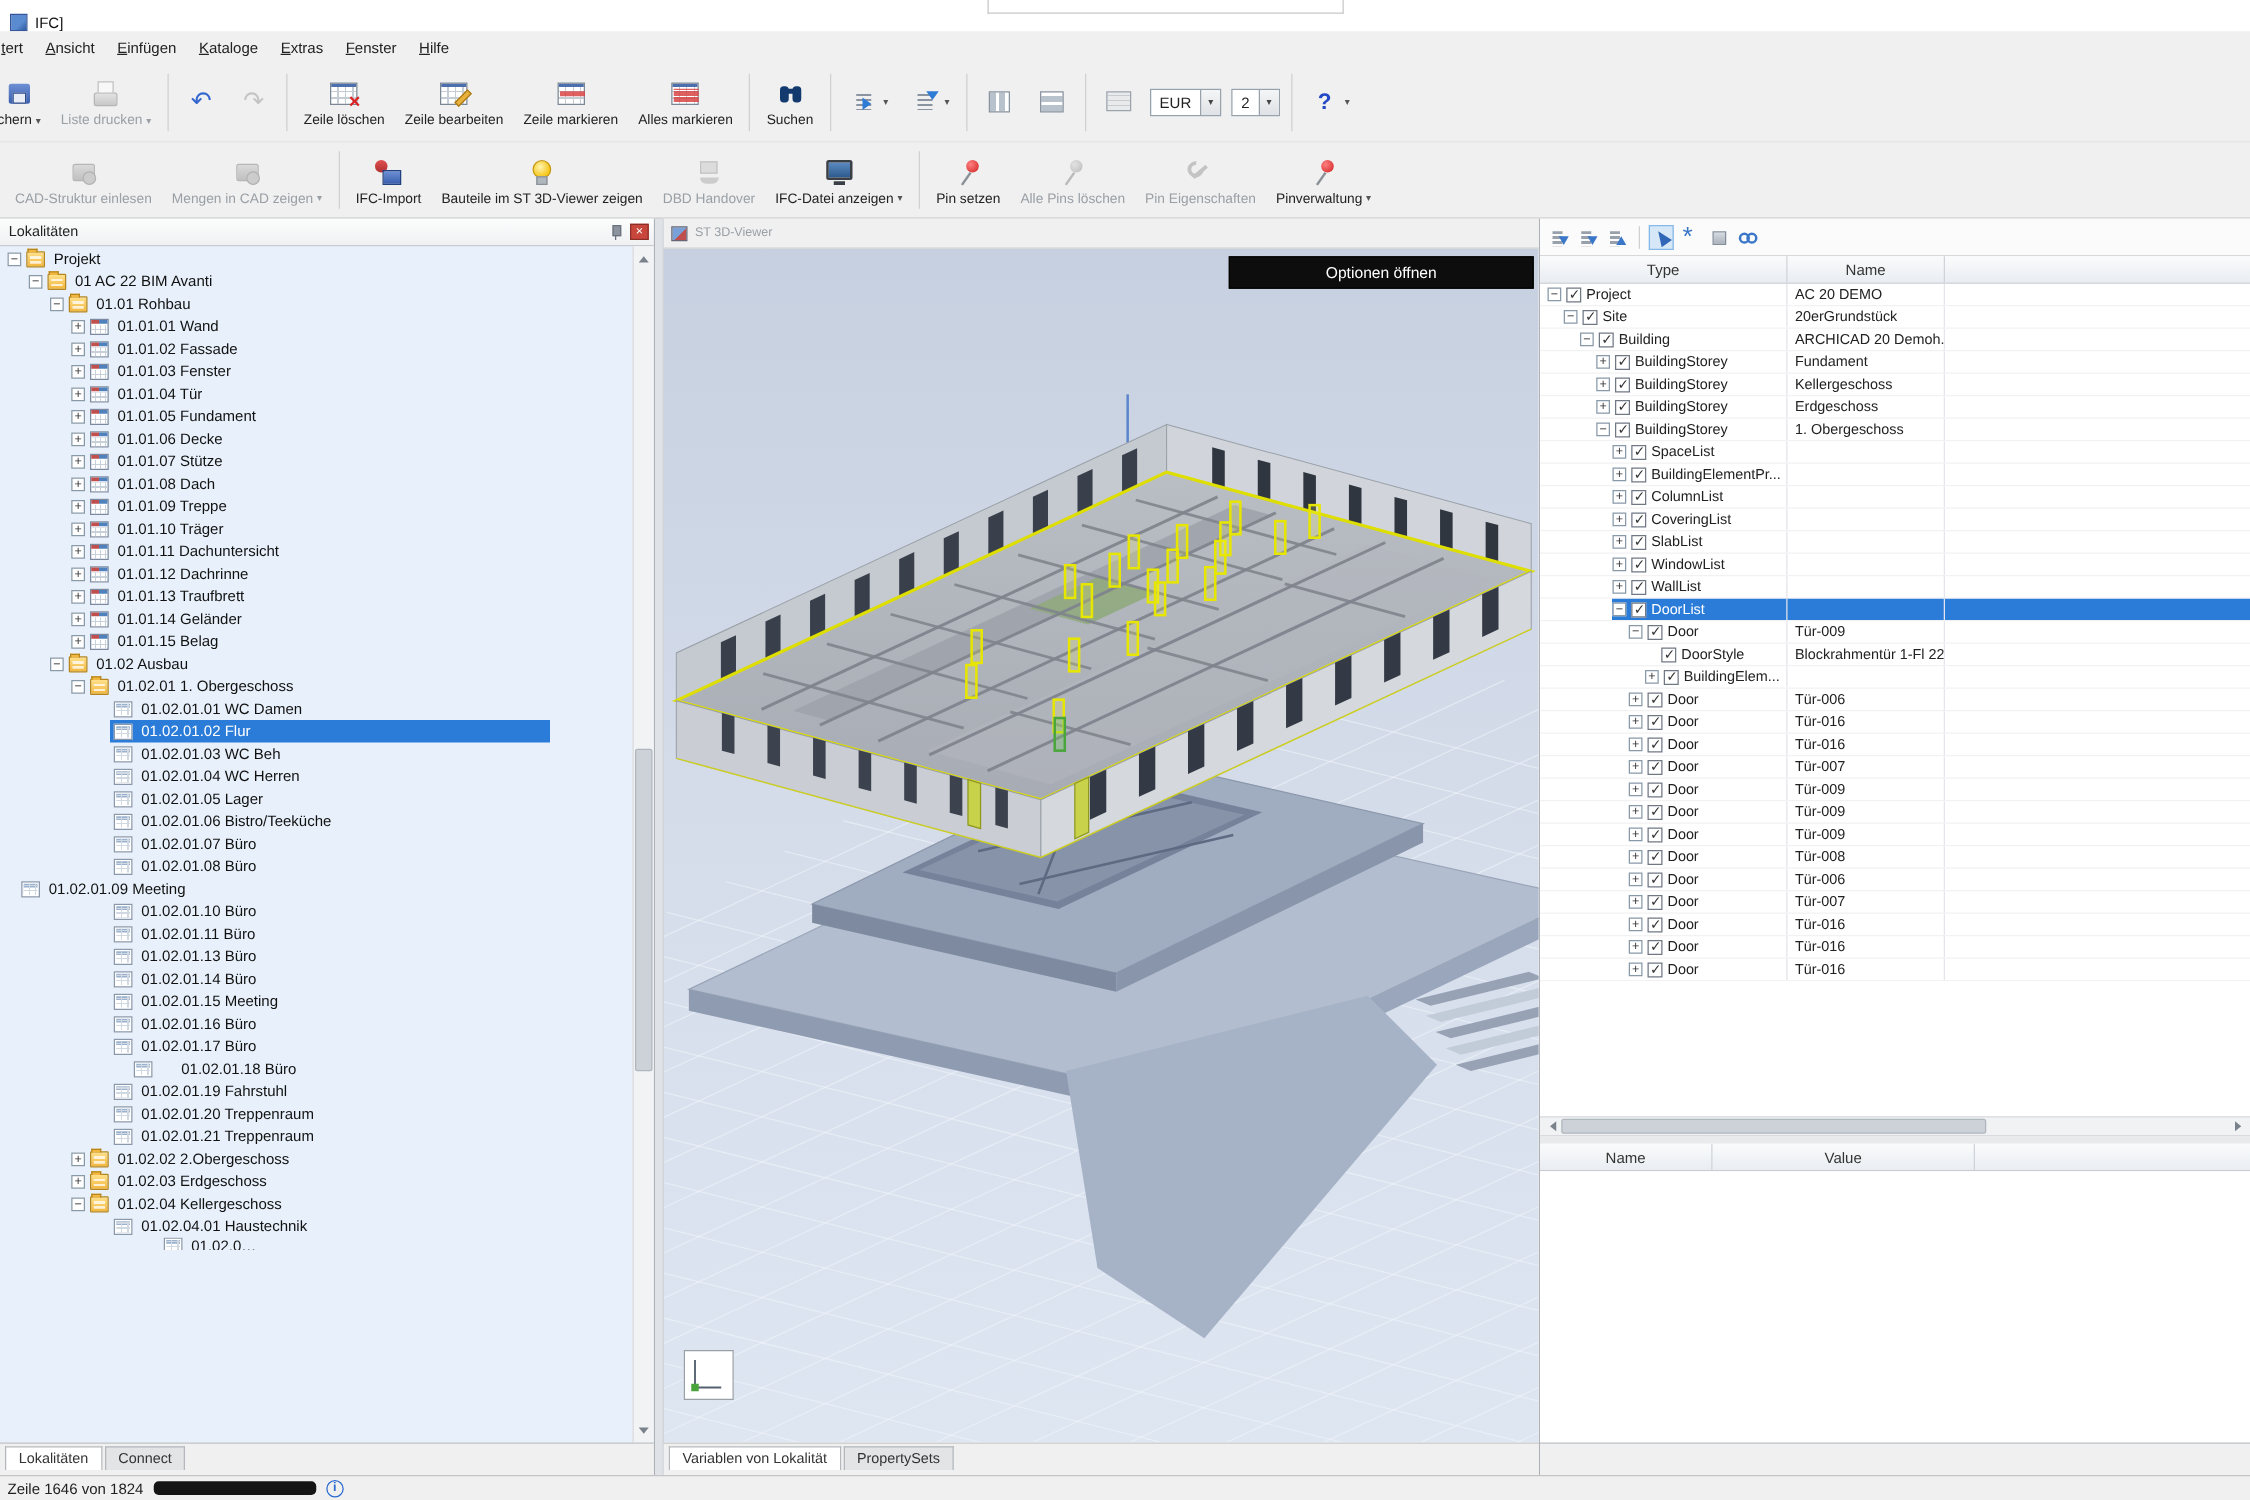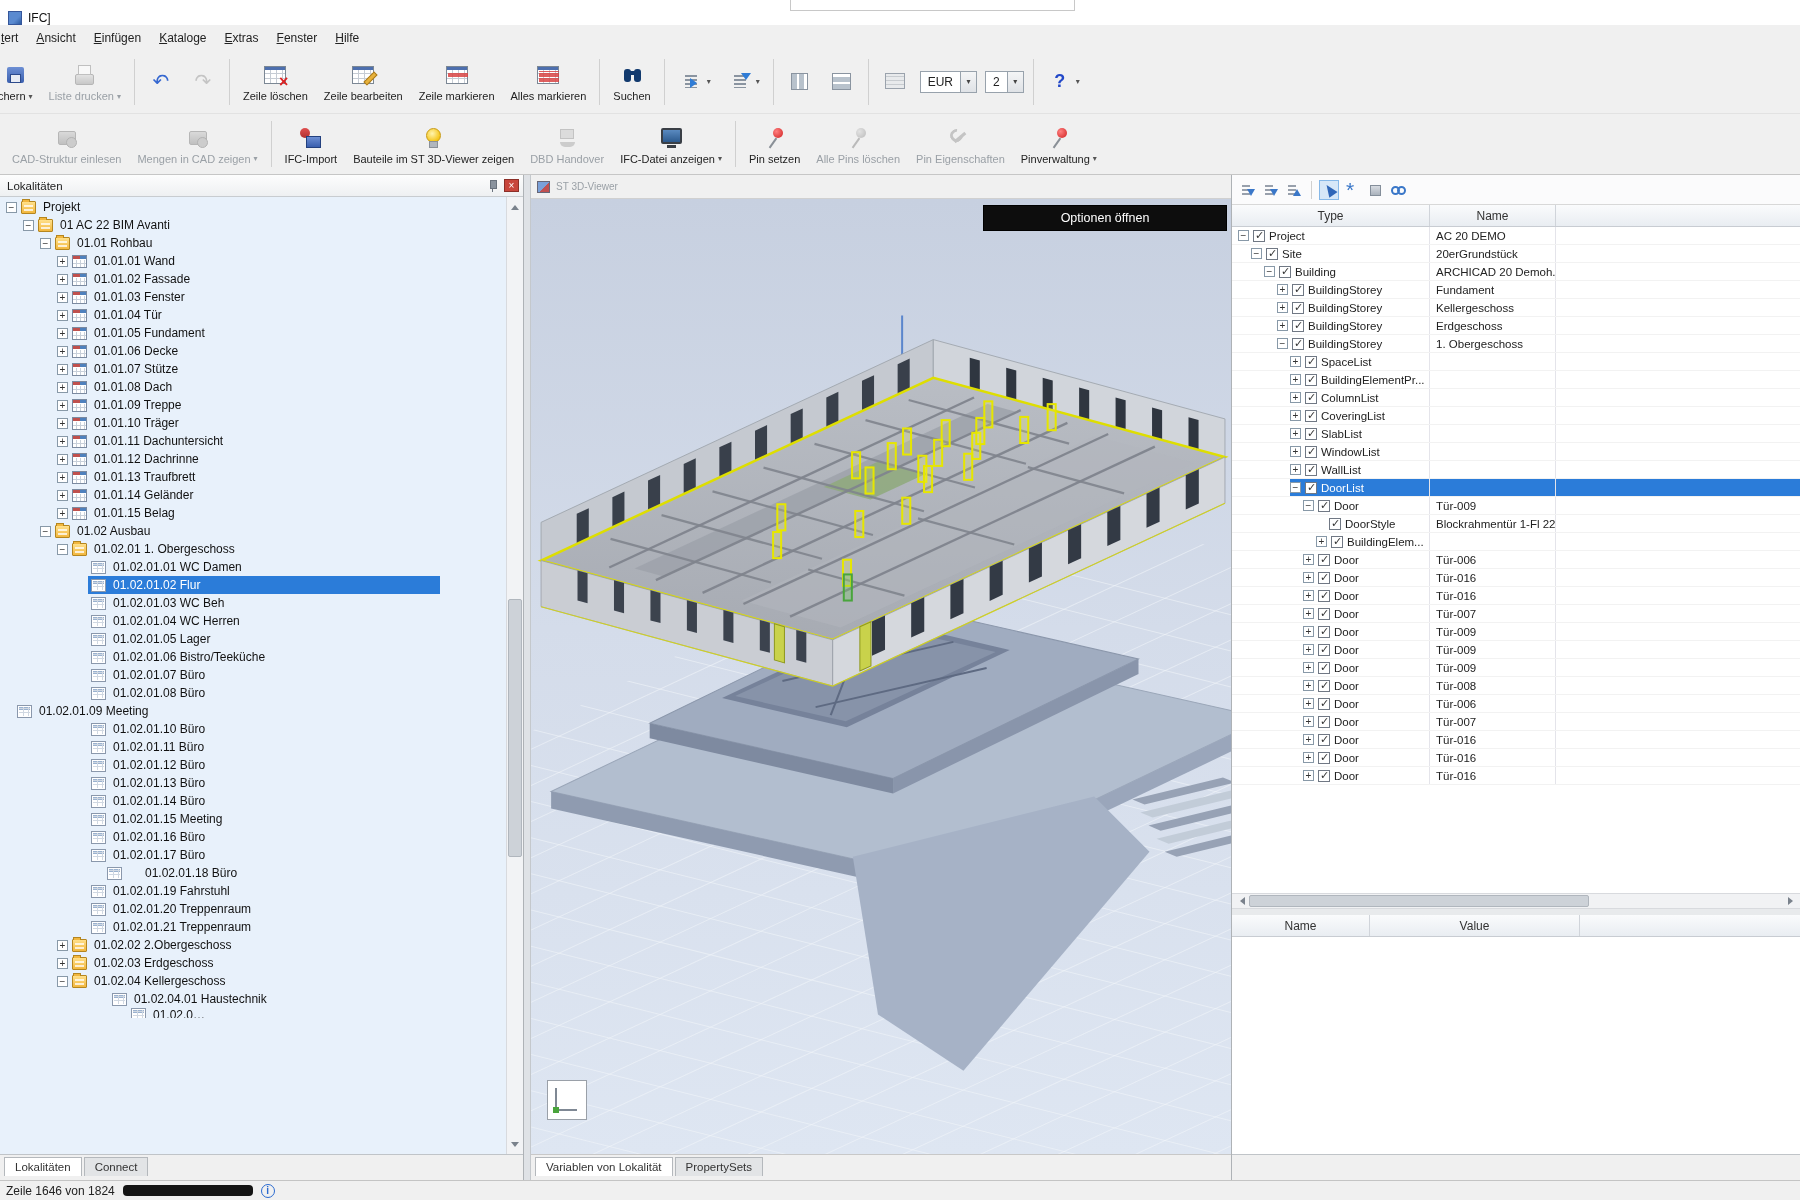--- a/index.html
+++ b/index.html
@@ -578,25 +578,20 @@
             <span class="tlabel">01.02.01.10  Büro</span>
           </div>
           <div class="trow" style="padding-left: 74px;">
             <span class="expander-spacer"></span>
             <span class="tico tico-sheet"></span>
             <span class="tlabel">01.02.01.11  Büro</span>
           </div>
           <div class="trow" style="padding-left: 74px;">
             <span class="expander-spacer"></span>
             <span class="tico tico-sheet"></span>
-            <span class="tlabel">01.02.01.12  Büro</span>
-          </div>
-          <div class="trow" style="padding-left: 74px;">
-            <span class="expander-spacer"></span>
-            <span class="tico tico-sheet"></span>
             <span class="tlabel">01.02.01.13  Büro</span>
           </div>
           <div class="trow" style="padding-left: 74px;">
             <span class="expander-spacer"></span>
             <span class="tico tico-sheet"></span>
             <span class="tlabel">01.02.01.14  Büro</span>
           </div>
           <div class="trow" style="padding-left: 74px;">
             <span class="expander-spacer"></span>
             <span class="tico tico-sheet"></span>
@@ -640,21 +635,21 @@
           <div class="trow" style="padding-left: 57px;">
             <span class="expander">+</span>
             <span class="tico tico-folder"></span>
             <span class="tlabel">01.02.03  Erdgeschoss</span>
           </div>
           <div class="trow" style="padding-left: 57px;">
             <span class="expander">−</span>
             <span class="tico tico-folder"></span>
             <span class="tlabel">01.02.04  Kellergeschoss</span>
           </div>
-          <div class="trow" style="padding-left: 74px; margin-left: 21px;">
+          <div class="trow" style="padding-left: 74px;">
             <span class="expander-spacer"></span>
             <span class="tico tico-sheet"></span>
             <span class="tlabel">01.02.04.01  Haustechnik</span>
           </div>
           <div class="trow partial" style="padding-left: 114px;">
             <span class="expander-spacer"></span>
             <span class="tico tico-sheet"></span>
             <span class="tlabel">01.02.0…</span>
           </div>
         </div>

